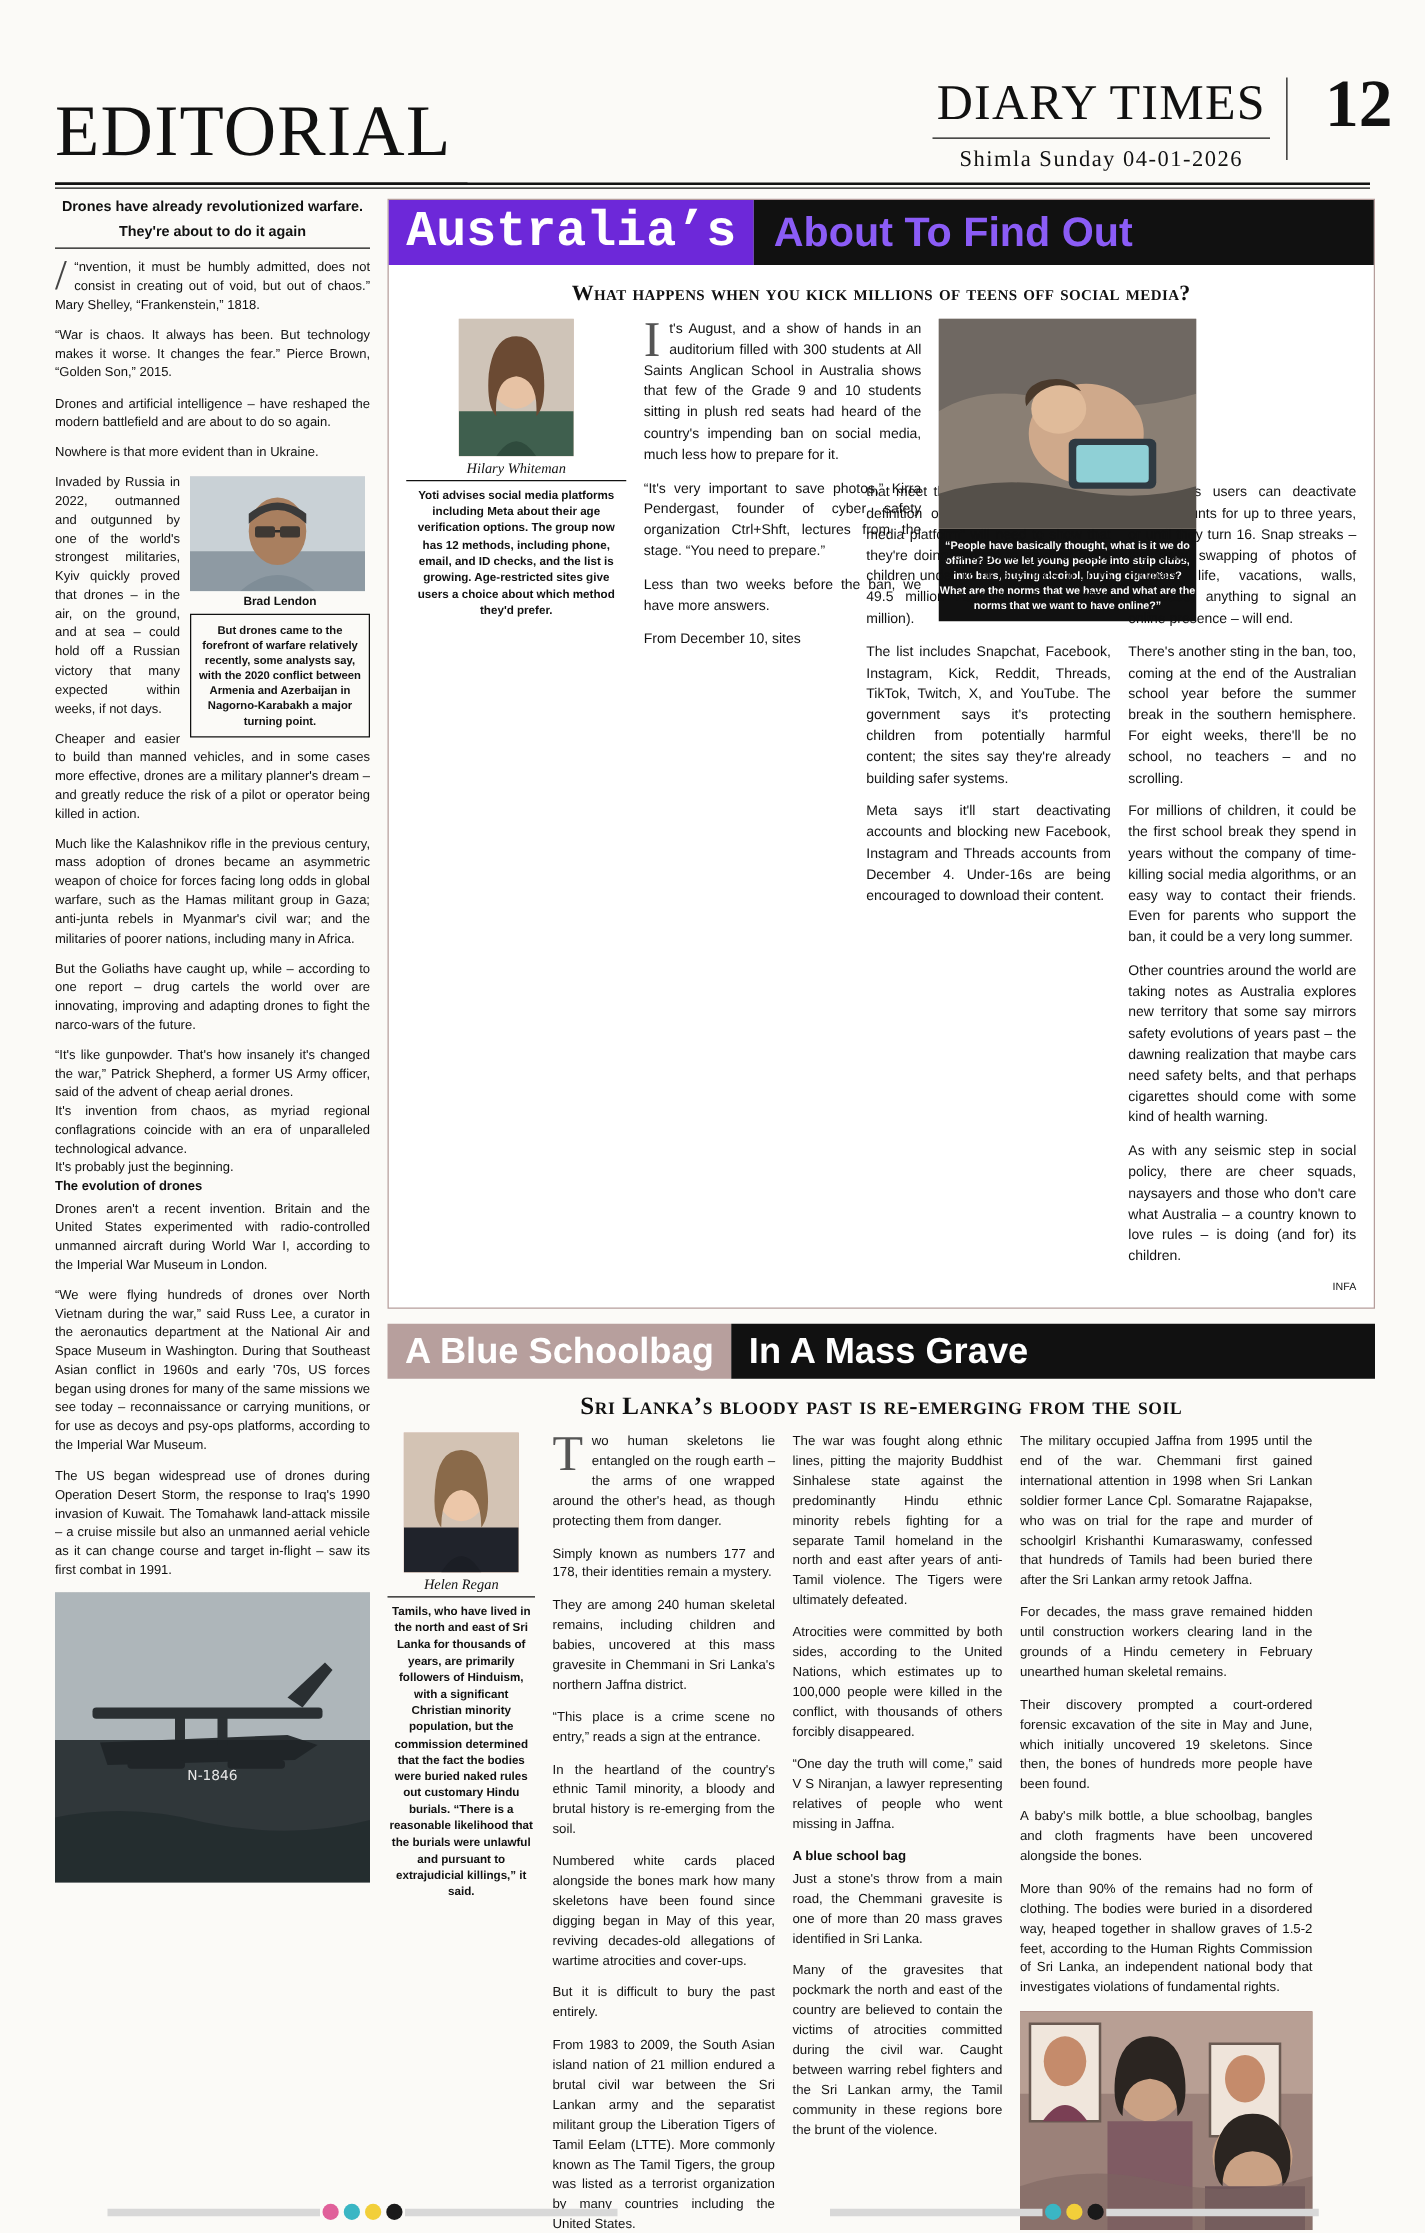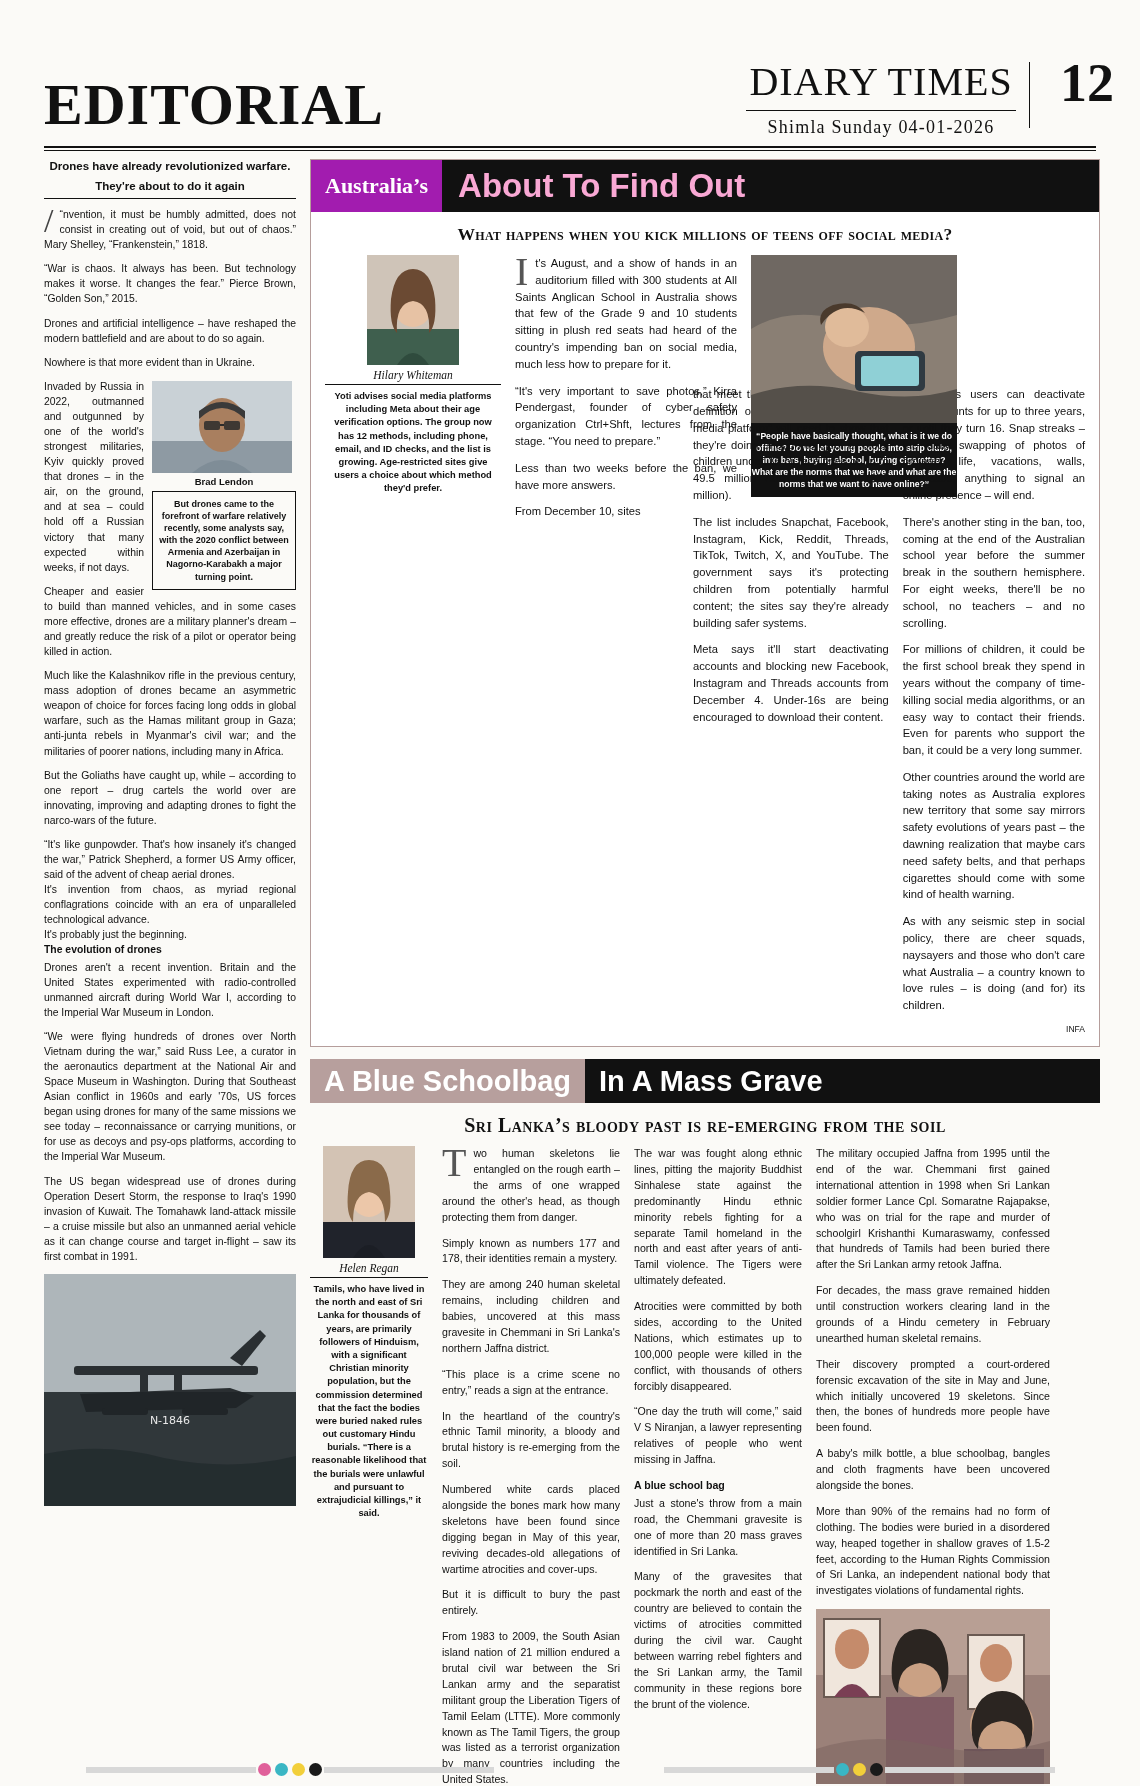--- a/index.html
+++ b/index.html
@@ -12,21 +12,21 @@
     position:relative;
     overflow:hidden;
   }
   .page { position:relative; width:1140px; height:1786px; padding:28px 32px; }
 
   
   .masthead { position:relative; height:112px; }
   .ed-title {
     position:absolute; left:12px; top:48px;
     font-family:"Liberation Serif", serif;
-    font-size:58px; letter-spacing:1px; font-weight:700;
+    font-size:58px; letter-spacing:1px; font-weight:400;
     line-height:1;
   }
   .ed-rule { position:absolute; left:12px; top:118px; width:330px; border-top:1.5px solid #111; }
   .paper-block { position:absolute; right:0px; top:34px; text-align:center; }
   .paper-name {
     font-family:"Liberation Serif", serif;
     font-size:40px; letter-spacing:1px; line-height:1;
   }
   .paper-rule { border-top:1px solid #111; margin:8px 0 6px 0; width:270px; }
   .paper-sub { font-size:18px; letter-spacing:1.2px; }
@@ -84,26 +84,26 @@
   .photo-plane {
     width:100%; height:232px; margin-top:10px;
     background:linear-gradient(180deg,#9aa3a8 0%,#6f7a80 45%,#2f3538 100%);
     position:relative; overflow:hidden;
   }
 
   
   .story1 { border:1px solid #b59d9b; padding:0; background:#fff; }
   .banner { display:flex; align-items:stretch; height:52px; margin:0; }
   .banner .b1 {
-    background:#a21caf; color:#fff; font-family:Liberation Serif, serif;
-    font-weight:700; font-size:22px; display:flex; align-items:center;
+    background:#6d28d9; color:#fff; font-family:Liberation Mono, monospace;
+    font-weight:700; font-size:40px; display:flex; align-items:center;
     padding:0 14px; white-space:nowrap;
   }
   .banner .b2 {
-    background:#111; color:#f9a8d4; font-family:"Liberation Sans", sans-serif;
+    background:#111; color:#8b5cf6; font-family:"Liberation Sans", sans-serif;
     font-weight:700; font-size:33px; display:flex; align-items:center;
     padding:0 16px; flex:1; white-space:nowrap;
   }
   .deck {
     font-family:"Liberation Serif", serif;
     font-weight:700; font-size:17.5px; letter-spacing:0.3px;
     text-align:center; padding:12px 8px 10px 8px;
     font-variant:small-caps;
   }
   .s1-cols { display:flex; gap:14px; padding:0 14px 12px 14px; }

